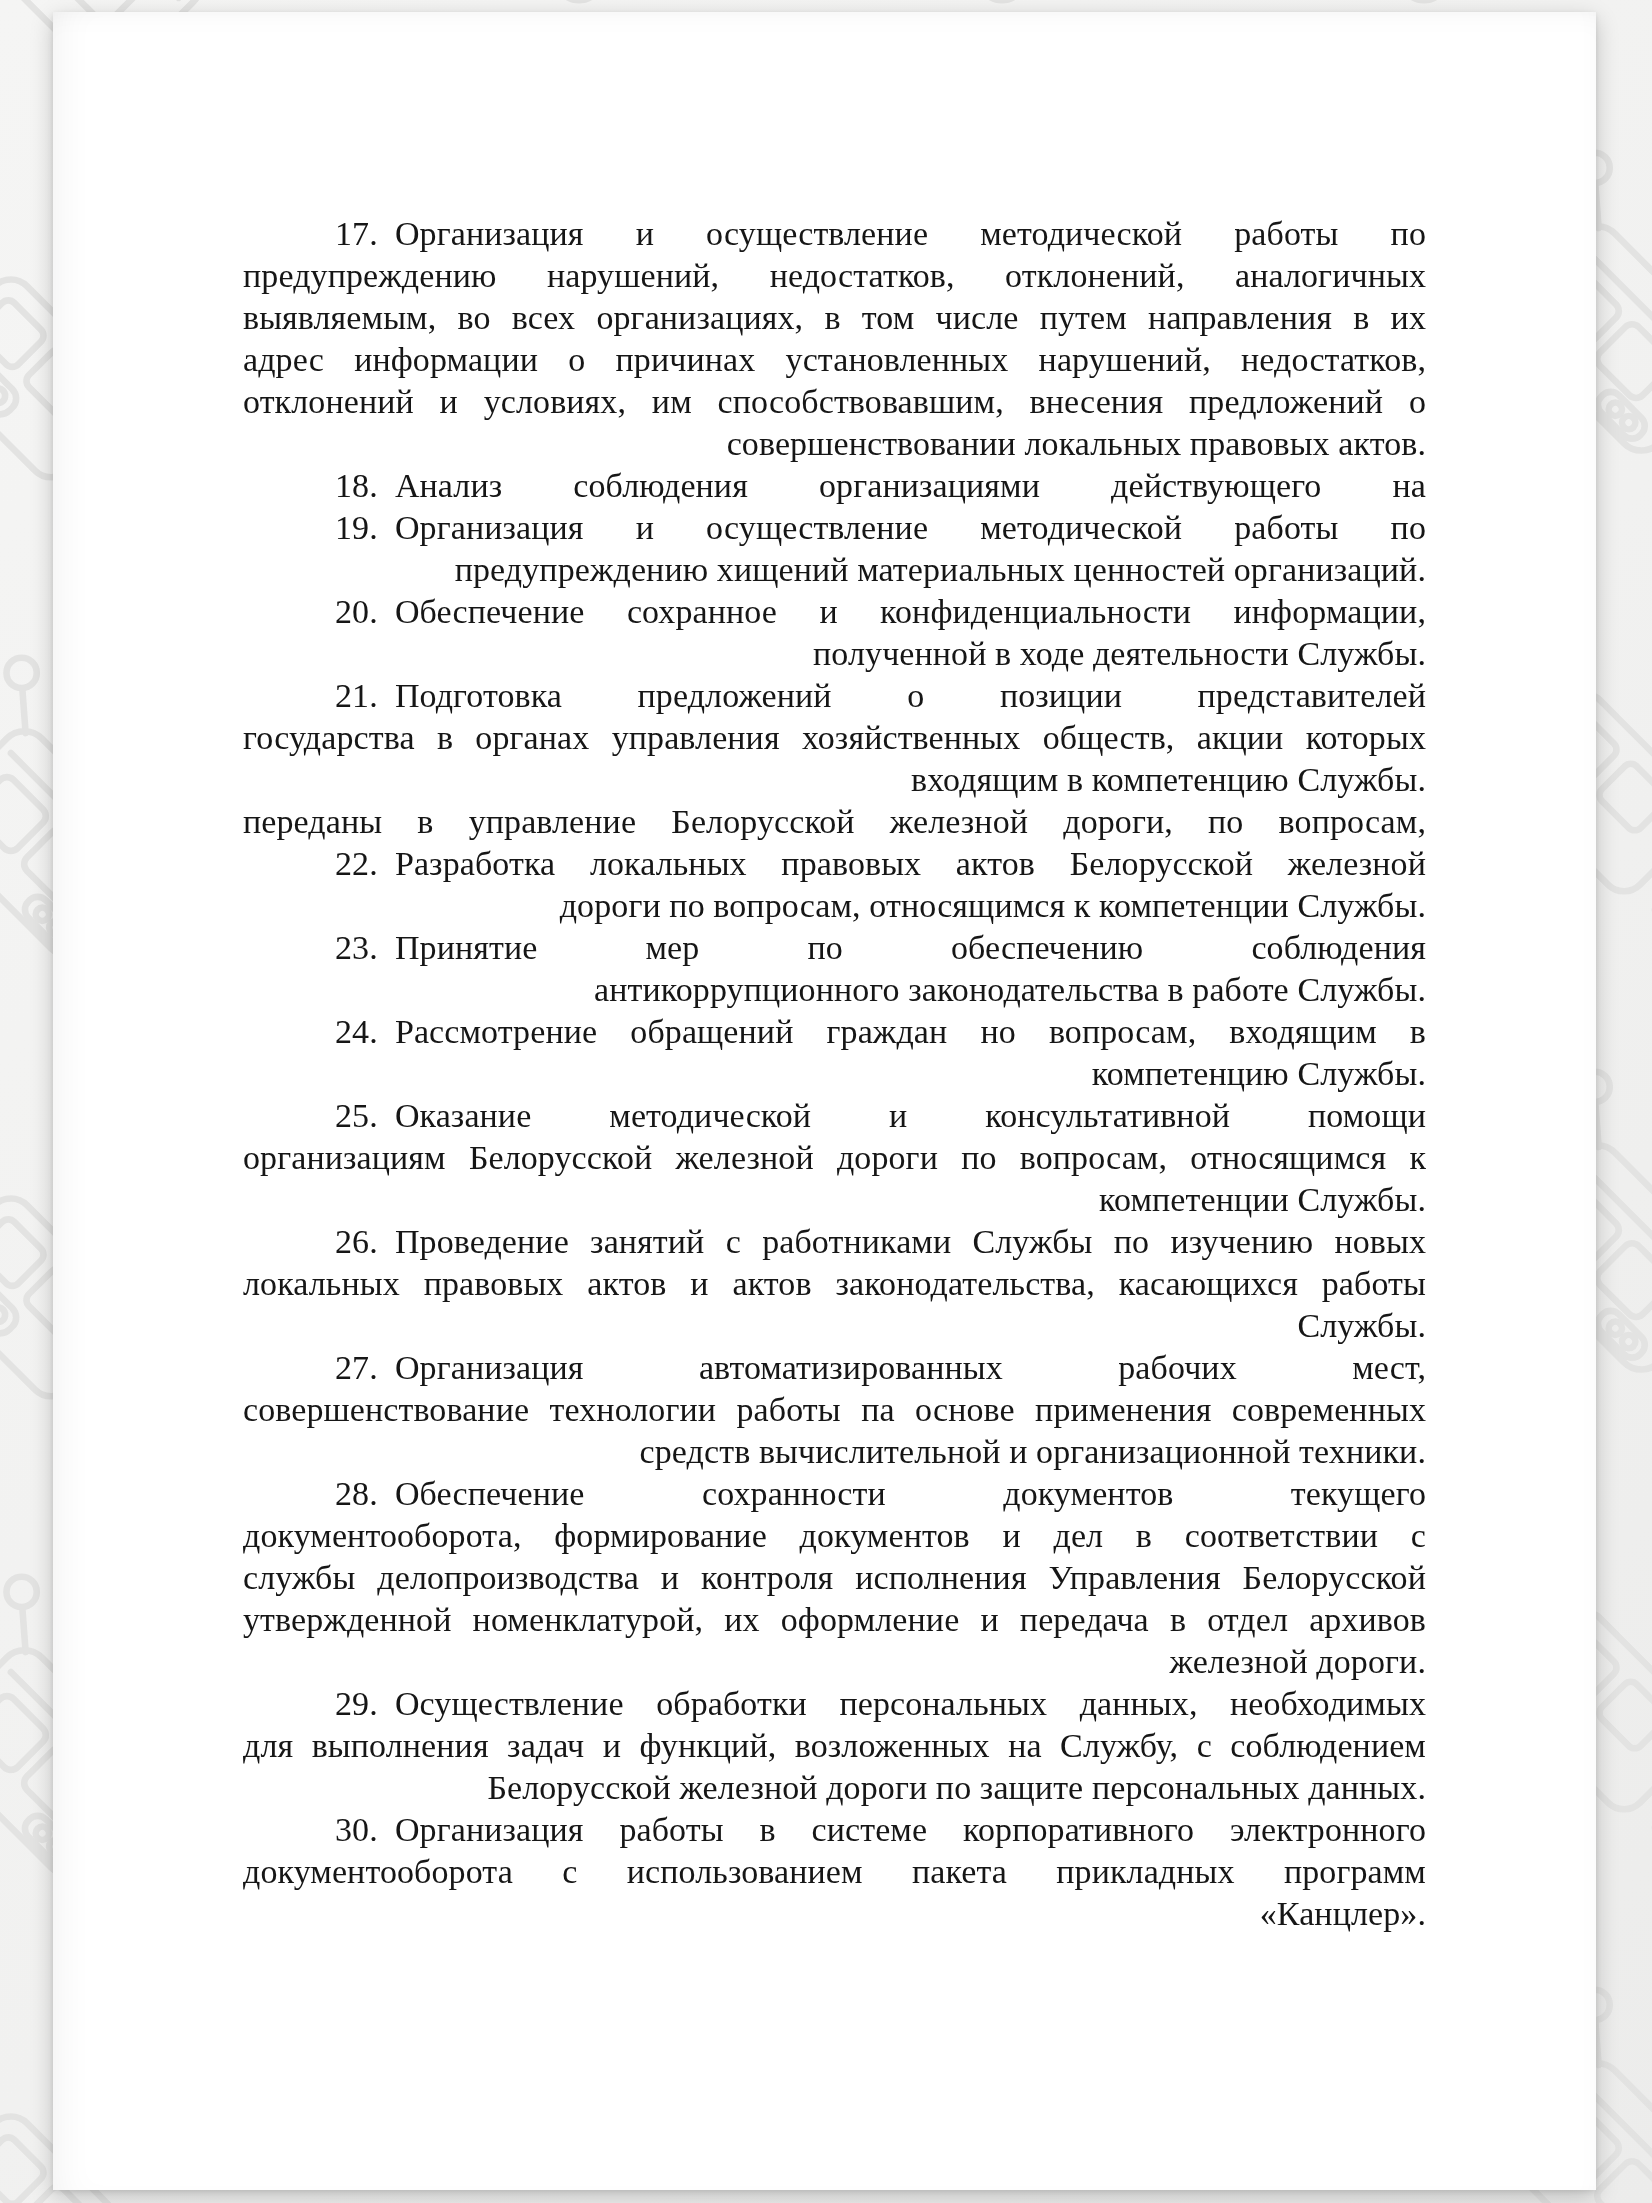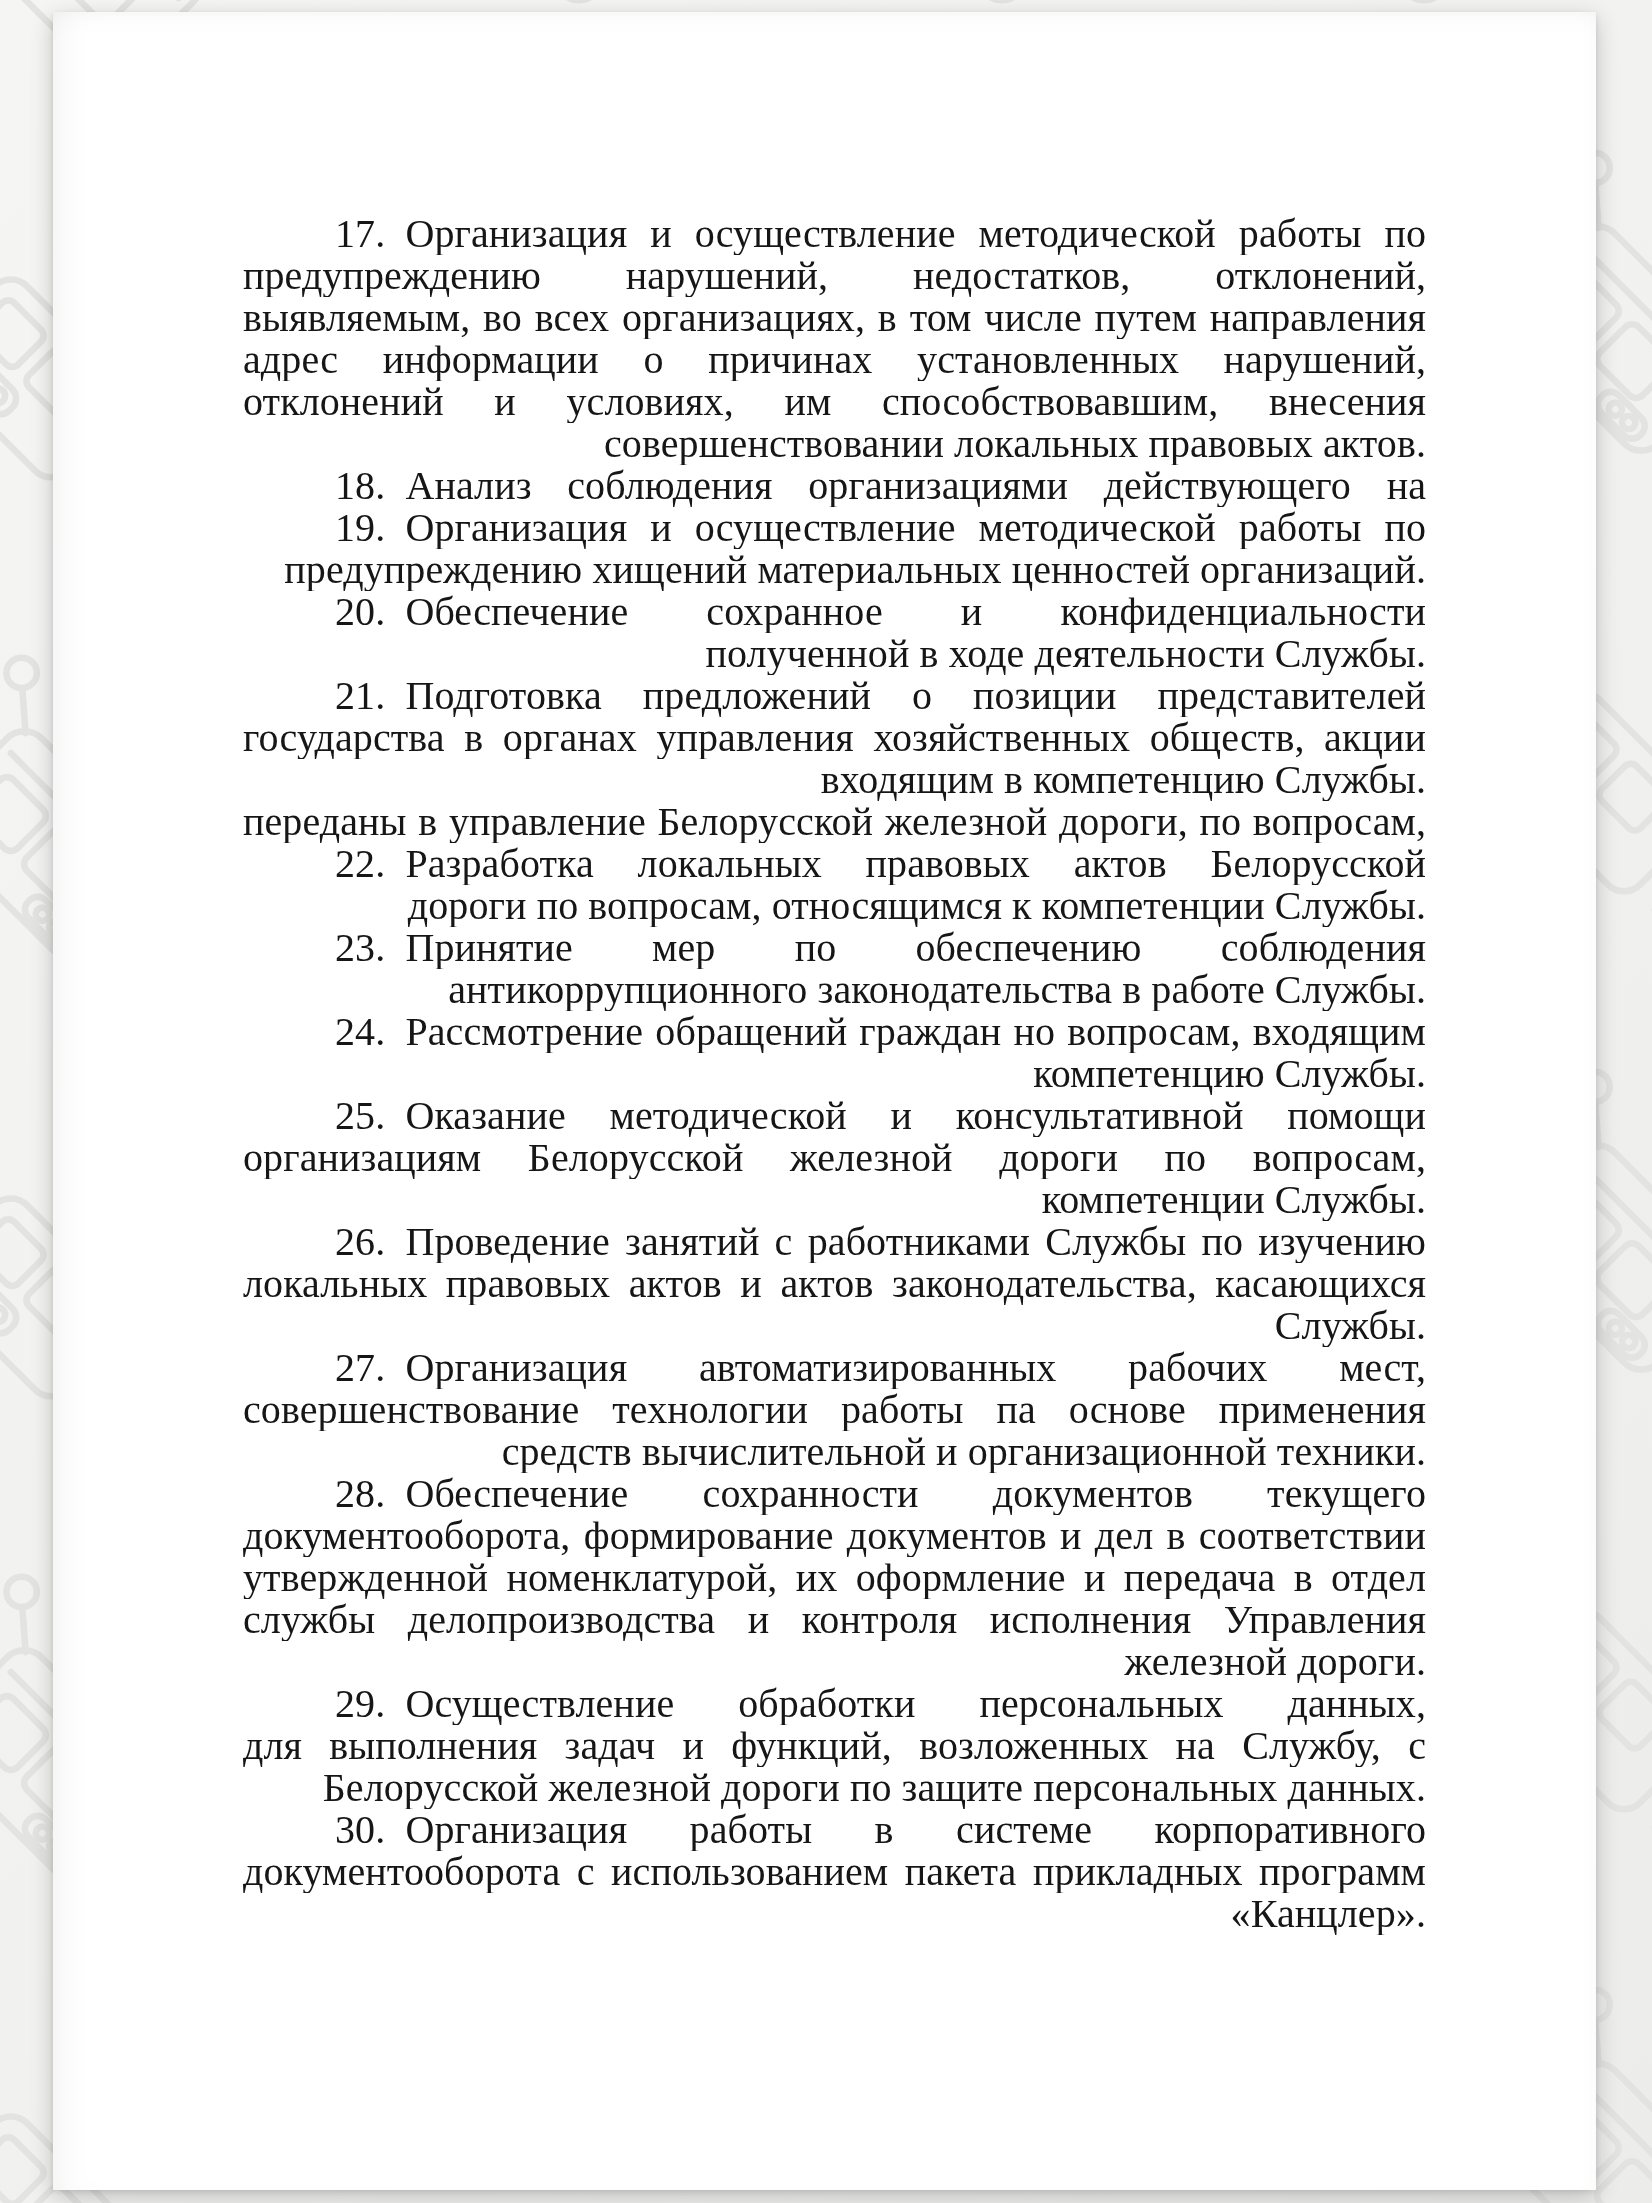--- a/index.html
+++ b/index.html
@@ -33,21 +33,21 @@
       inset 27.5px 0 42px -27.5px rgba(0,0,0,.07),
       inset 0 20px 31px -22px rgba(0,0,0,.05),
       inset -16.5px 0 27.5px -22px rgba(0,0,0,.04);
   }
 
   .doc-text {
     position: absolute;
     left: 190px; top: 201px;
     width: 1183px;
     color: #161616;
-    font-size: 40px;
+    font-size: 34px;
     line-height: 42px;
     letter-spacing: 0.1px;
   }
   .para { margin: 0; }
   .line {
     height: 42px;
     overflow: hidden;
     text-align: right;
   }
   .line.just {
@@ -358,22 +358,22 @@
         <div class="line last">Службы.</div>
       </div>
       <div class="para">
         <div class="line first just">27. Организация автоматизированных рабочих мест,</div>
         <div class="line just">совершенствование технологии работы па основе применения современных</div>
         <div class="line last">средств вычислительной и организационной техники.</div>
       </div>
       <div class="para">
         <div class="line first just">28. Обеспечение сохранности документов текущего</div>
         <div class="line just">документооборота, формирование документов и дел в соответствии с</div>
+        <div class="line just">службы делопроизводства и контроля исполнения Управления Белорусской</div>
         <div class="line just">утвержденной номенклатурой, их оформление и передача в отдел архивов</div>
-        <div class="line just">службы делопроизводства и контроля исполнения Управления Белорусской</div>
         <div class="line last">железной дороги.</div>
       </div>
       <div class="para">
         <div class="line first just">29. Осуществление обработки персональных данных, необходимых</div>
         <div class="line just">для выполнения задач и функций, возложенных на Службу, с соблюдением</div>
         <div class="line last">Белорусской железной дороги по защите персональных данных.</div>
       </div>
       <div class="para">
         <div class="line first just">30. Организация работы в системе корпоративного электронного</div>
         <div class="line just">документооборота с использованием пакета прикладных программ</div>

